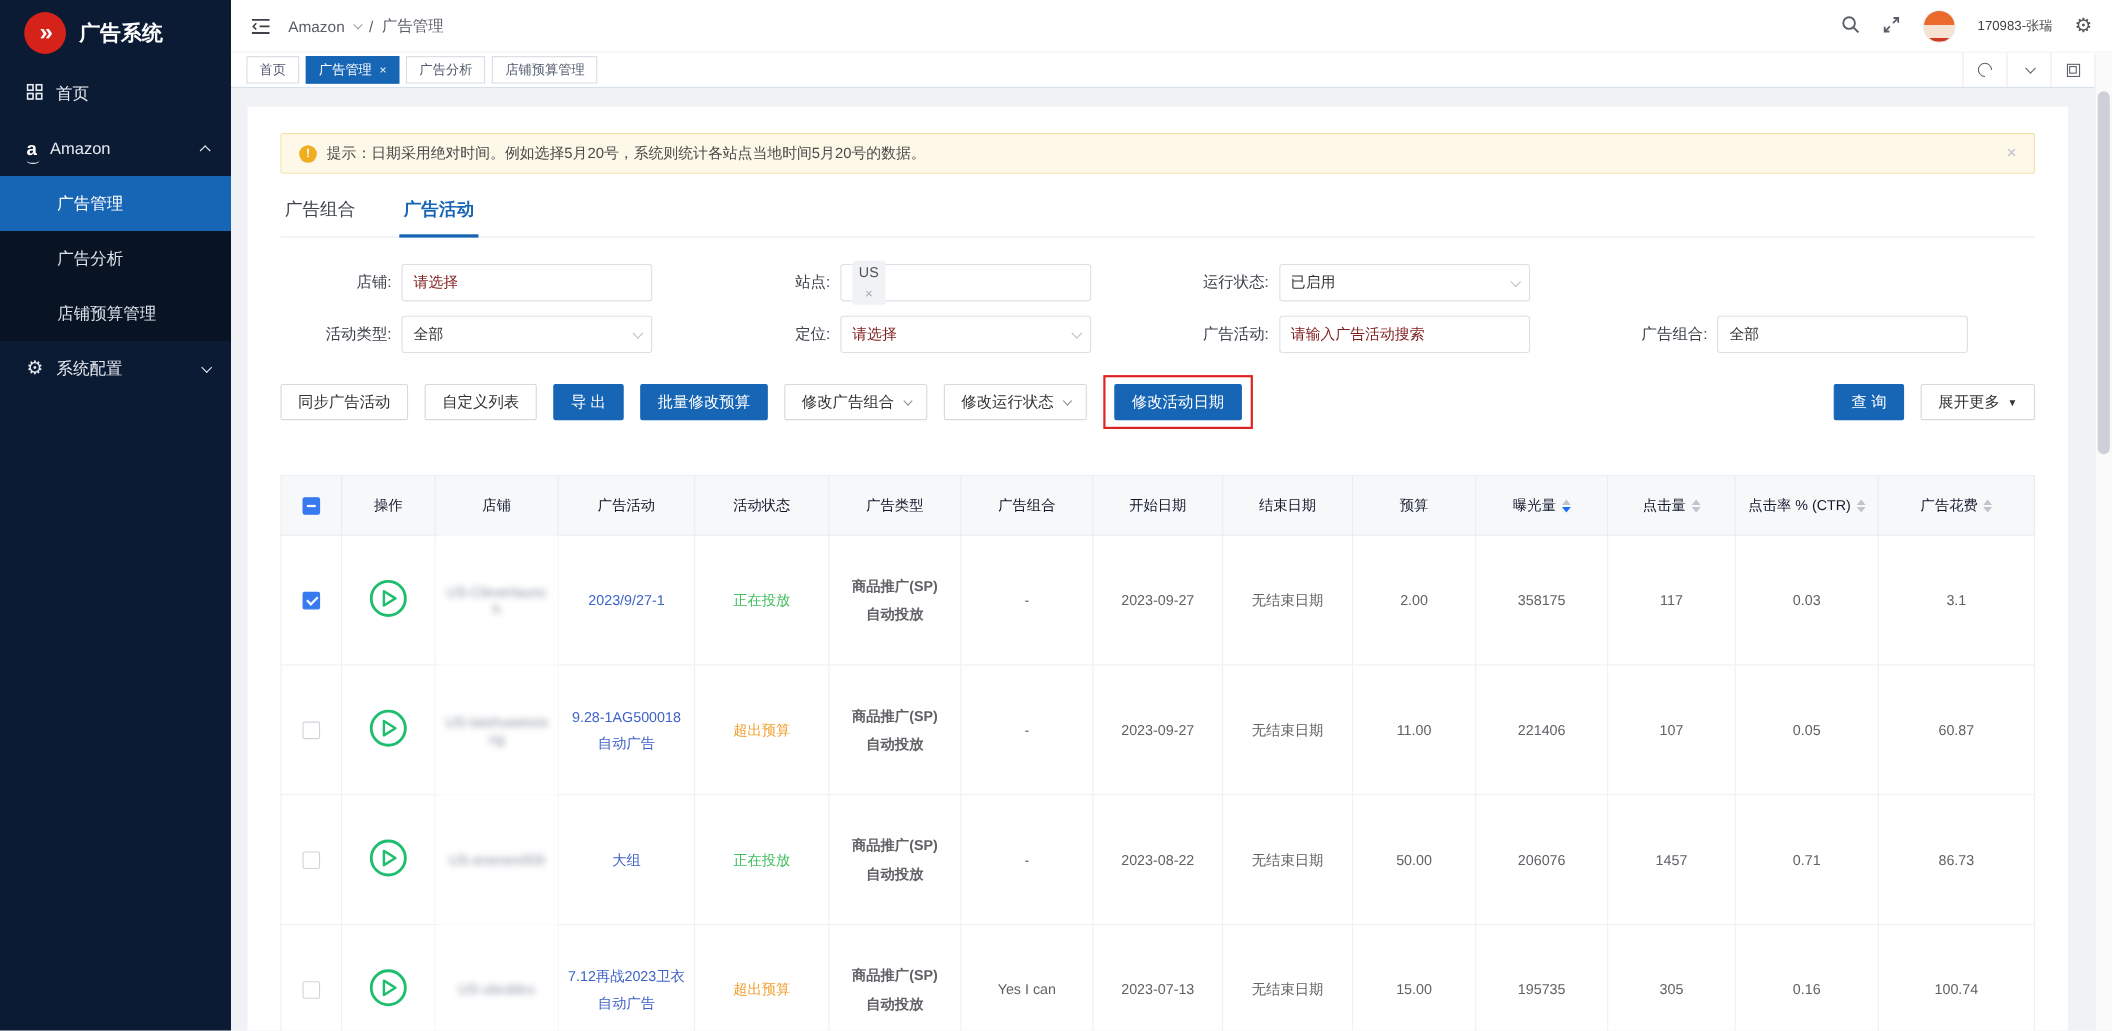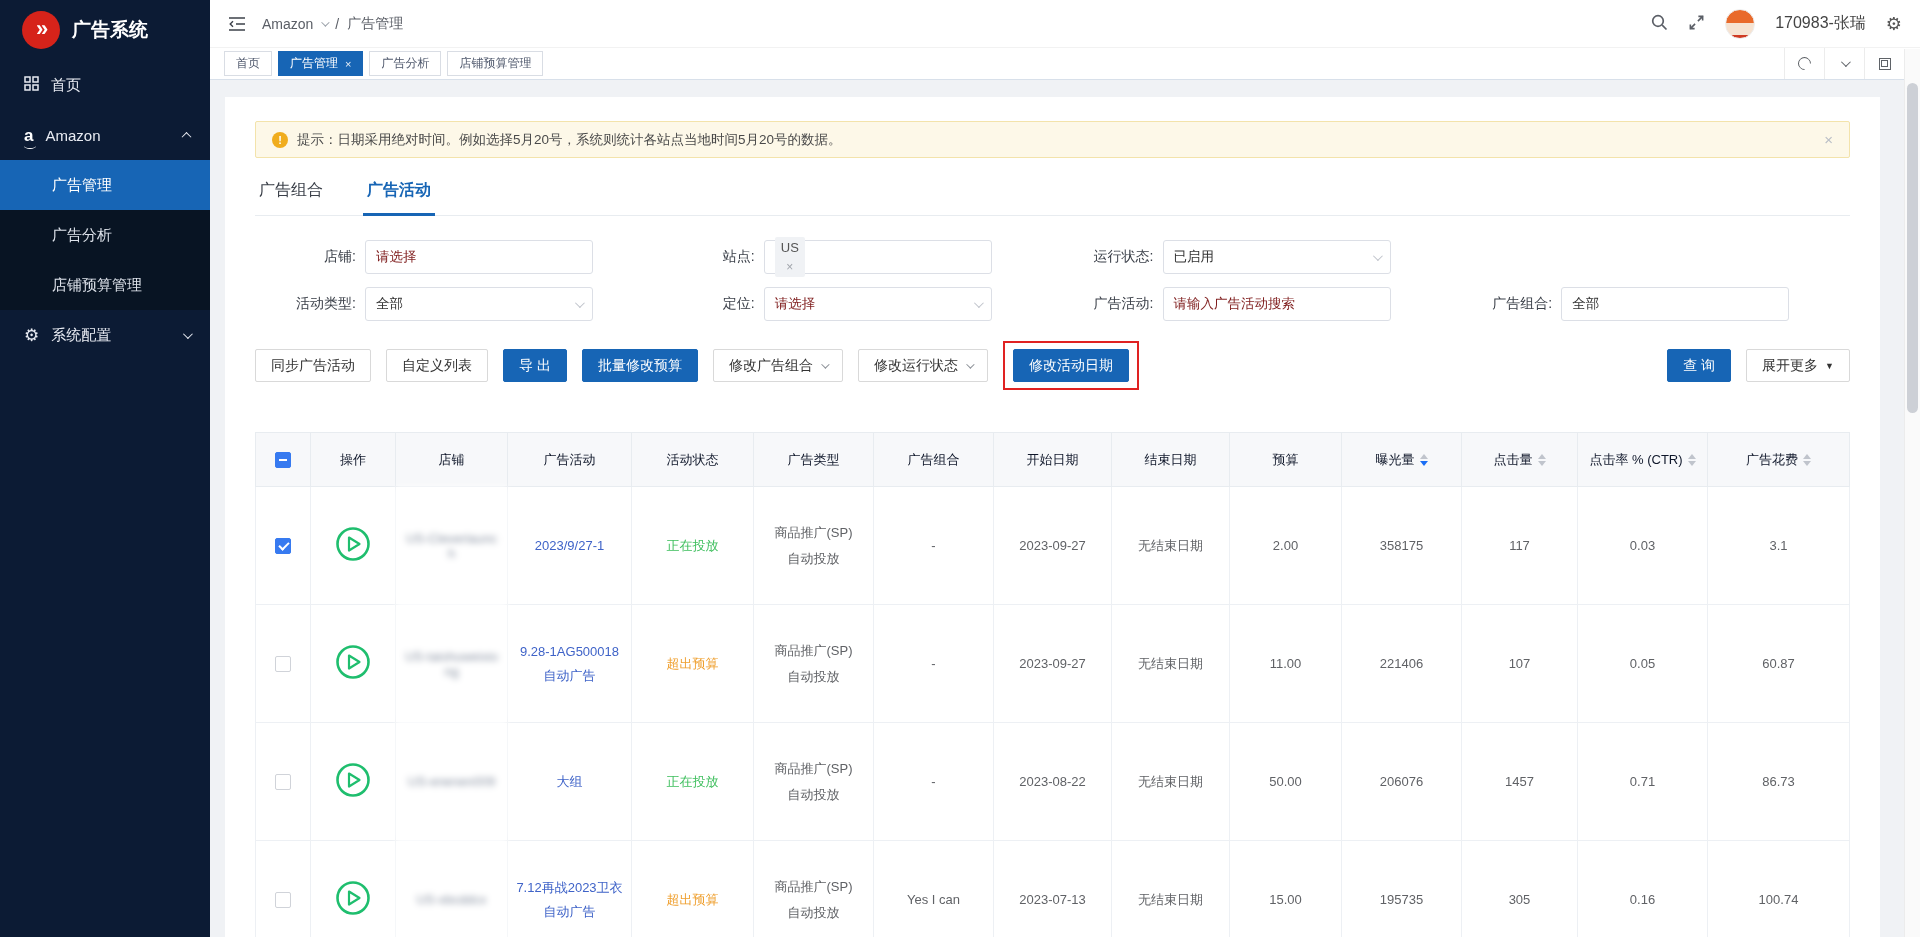--- a/index.html
+++ b/index.html
@@ -32,21 +32,21 @@
   .gear{font-family:"DejaVu Sans",sans-serif;font-size:17px;line-height:1;}
 
   
   .main{flex:1; display:flex; flex-direction:column; height:100%;}
   .topbar{height:48px;background:#fff;display:flex;align-items:center;padding:0 18px;border-bottom:1px solid #f2f2f2;}
   .fold{margin-right:16px;cursor:pointer;display:flex;align-items:center;}
   .crumb{display:flex;align-items:center;gap:8px;color:#5a5e66;font-size:14px;}
   .crumb .chev{width:6px;height:6px;border-color:#9aa0a8;}
   .top-right{margin-left:auto;display:flex;align-items:center;gap:20px;}
   .avatar{width:30px;height:30px;border-radius:50%;background:linear-gradient(180deg,#e96a2b 0 46%,#f6e3d2 46% 88%,#cf3a23 88%);border:1px solid #eee;}
-  .username{color:#444;font-size:16px;}
+  .username{color:#444;font-size:12px;}
   .topbar .gear{color:#555;font-size:18px;cursor:pointer;}
 
   .tabbar{height:32px;background:#fff;border-bottom:1px solid #d8e0ea;display:flex;align-items:center;gap:6px;padding-left:14px;position:relative;}
   .wtab{height:25px;display:inline-flex;align-items:center;padding:0 11px;border:1px solid #d9dde4;background:#fff;color:#515a6e;font-size:12px;cursor:pointer;}
   .wtab.active{background:var(--accent);border-color:var(--accent);color:#fff;}
   .wtab .x{margin-left:7px;font-size:11px;opacity:.9;}
   .tab-tools{position:absolute;right:16px;top:0;bottom:0;display:flex;align-items:stretch;}
   .tab-tool{width:40px;display:flex;align-items:center;justify-content:center;border-left:1px solid #ececec;cursor:pointer;color:#5f6368;}
   .refresh{width:13px;height:13px;border:1.6px solid #5f6368;border-radius:50%;border-right-color:transparent;transform:rotate(45deg);}
   .maxi{width:12px;height:12px;border:1.6px solid #5f6368;position:relative;}
@@ -101,21 +101,21 @@
   .car.down.active{border-top-color:#1a6ef5;}
   .cb{width:16px;height:16px;border:1px solid #d0d3d9;border-radius:2px;background:#fff;margin:0 auto;position:relative;cursor:pointer;}
   .cb.checked,.cb.ind{background:var(--cb-blue);border-color:var(--cb-blue);}
   .cb.checked::after{content:"";position:absolute;left:3px;top:3.5px;width:8px;height:4px;border-left:2px solid #fff;border-bottom:2px solid #fff;transform:rotate(-45deg);}
   .cb.ind::after{content:"";position:absolute;left:3px;right:3px;top:6.5px;height:2px;background:#fff;}
   .play{cursor:pointer;}
   .blur{filter:blur(3px);color:#8a93a3;word-break:break-all;padding:0 8px;}
   .link{color:var(--link);cursor:pointer;line-height:24px;display:inline-block;padding:0 6px;}
   .st-green{color:var(--green);}
   .st-orange{color:var(--orange);}
-  .two-line{line-height:26px;}
+  .two-line{line-height:26px;font-weight:bold;}
 
   
   .scrollbar{position:absolute;right:0;top:49px;bottom:0;width:16px;background:#fafafa;border-left:1px solid #ececec;}
   .scrollbar .thumb{position:absolute;left:2px;right:2px;top:34px;height:330px;background:#cdd0d6;border-radius:7px;cursor:pointer;}
 </style>
 </head>
 <body>
 
 <div class="app">
 

